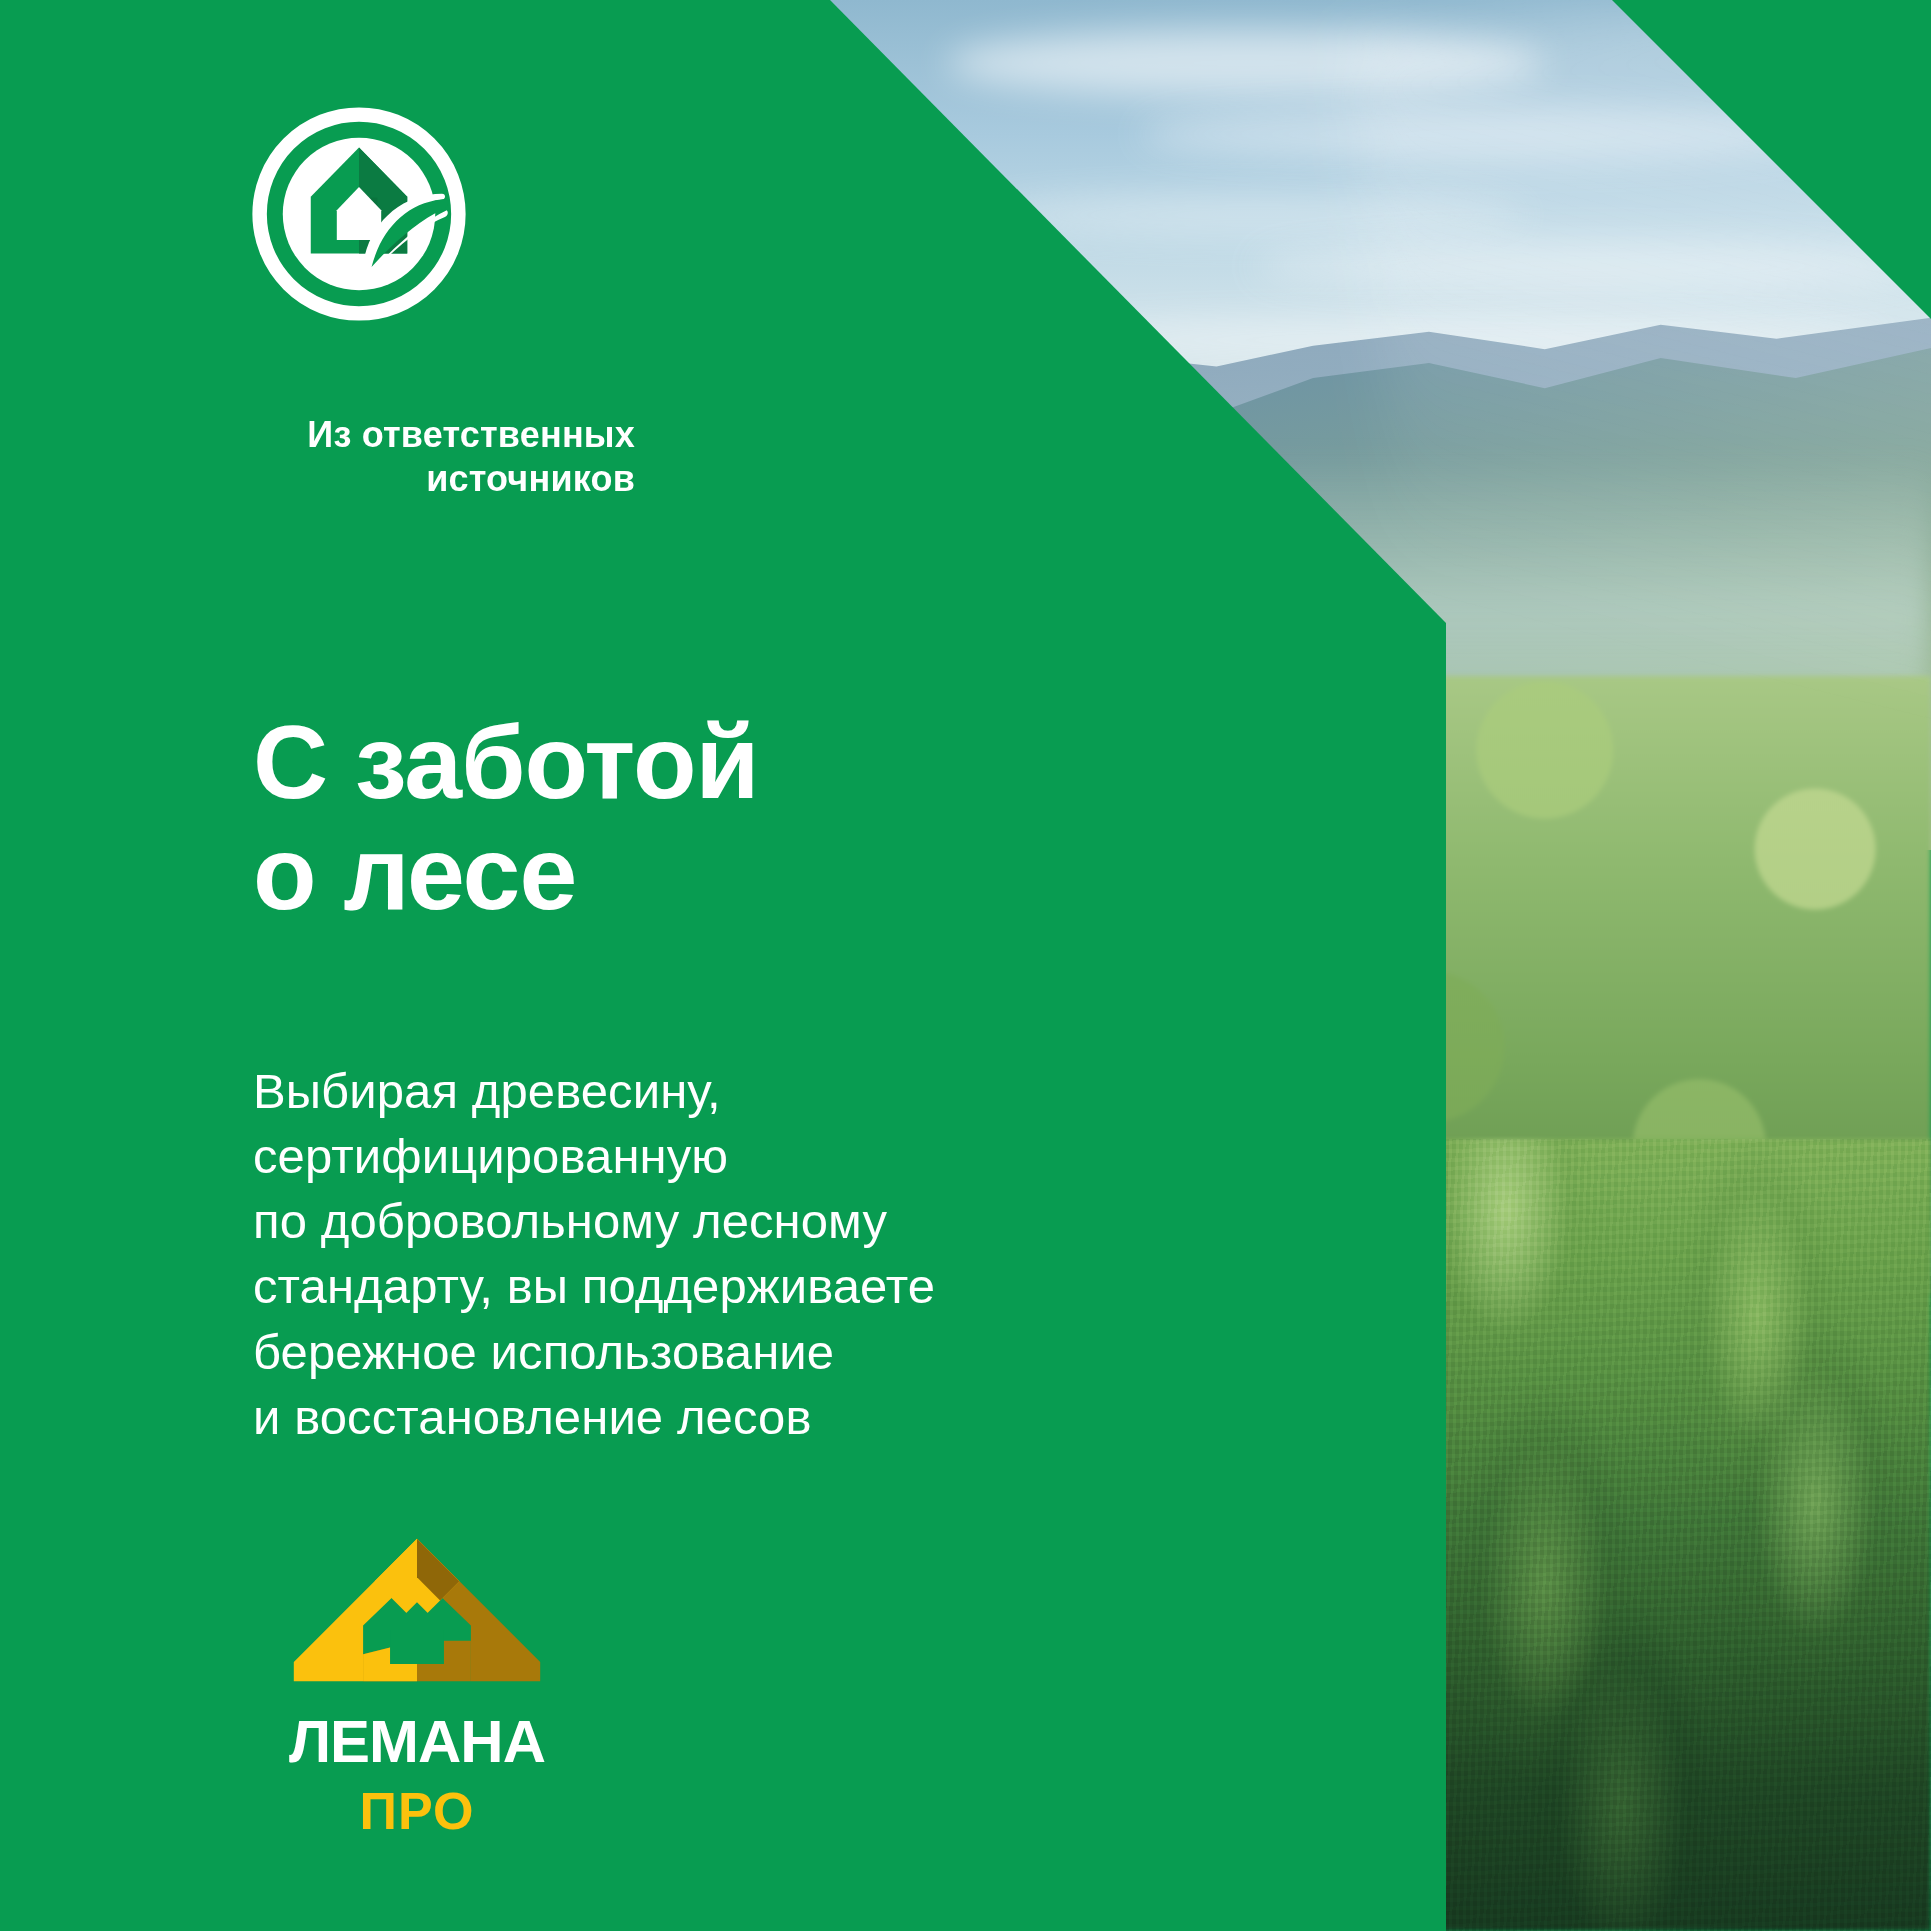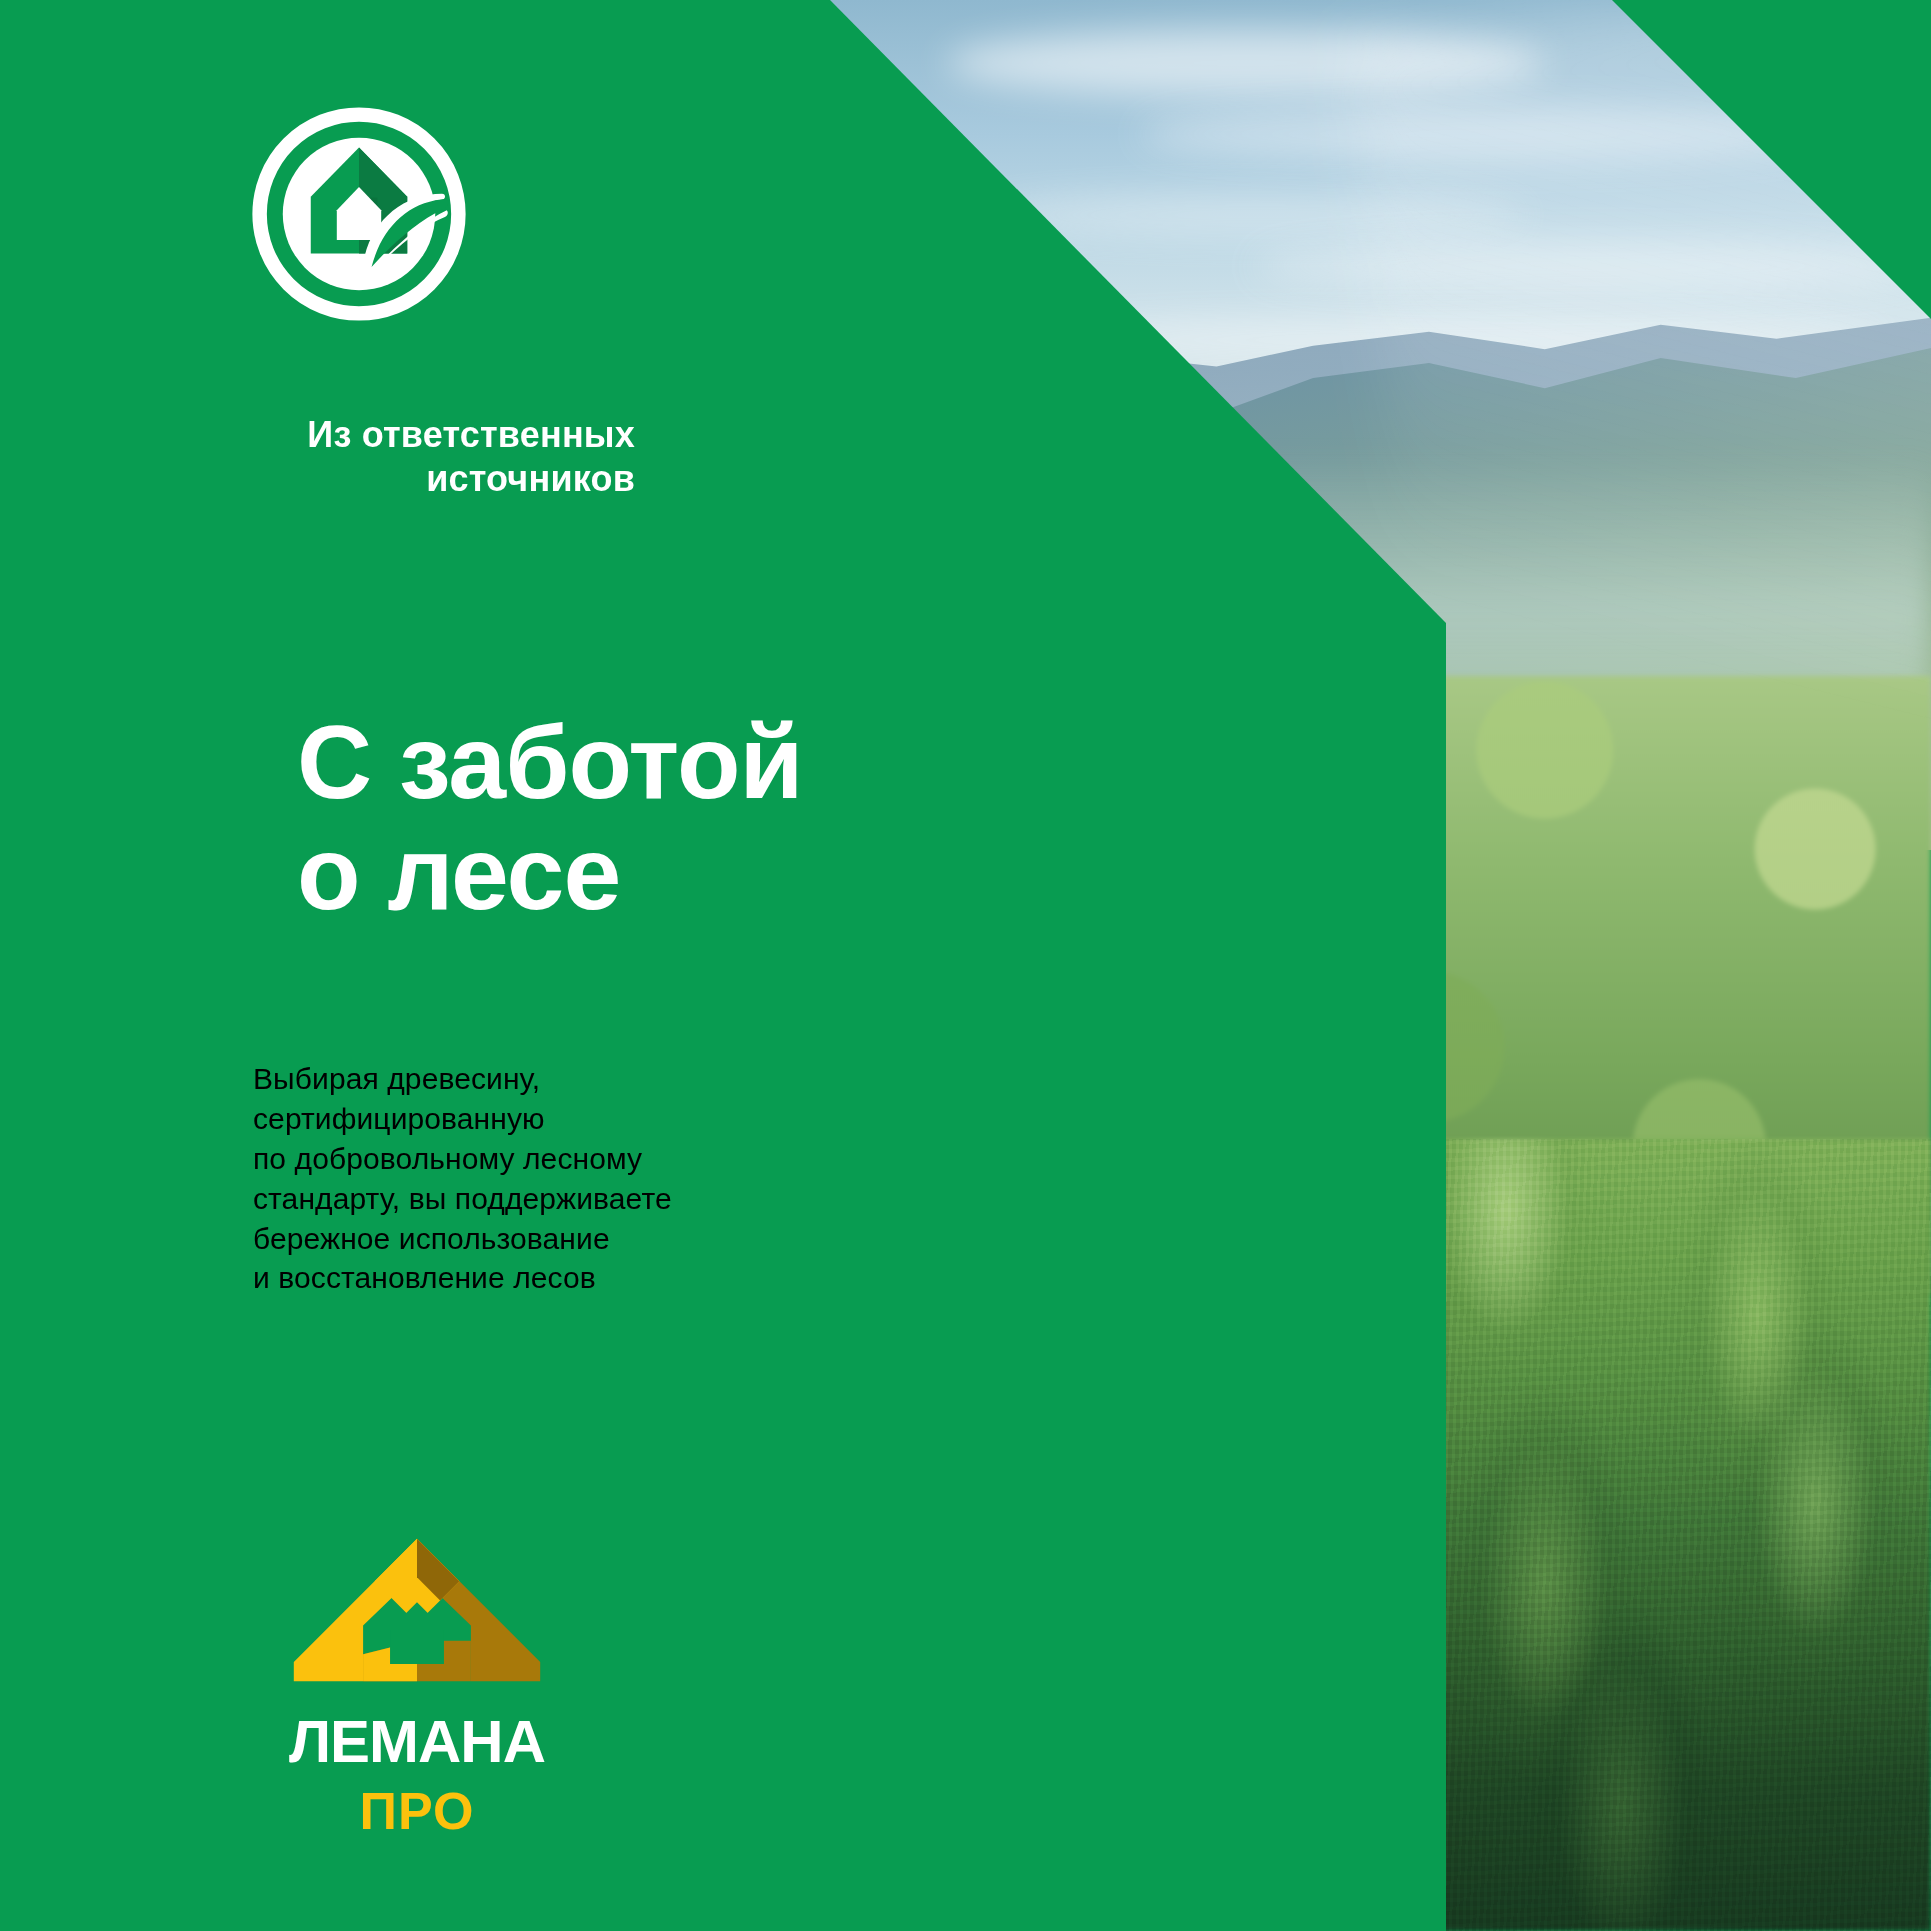--- a/index.html
+++ b/index.html
@@ -210,30 +210,29 @@
     position: absolute;
     left: 253px;
     top: 637px;
     width: 734px;
     color: #ffffff;
     font-size: 104px;
     font-weight: bold;
     line-height: 1.07;
     letter-spacing: -1px;
     white-space: pre-line;
-    margin-left: 44px;
   }
 
   .bodytext {
     position: absolute;
     left: 253px;
     top: 1031px;
     width: 792px;
-    color: #000000;
-    font-size: 30px;
+    color: #ffffff;
+    font-size: 49px;
     font-weight: normal;
     line-height: 1.33;
     letter-spacing: 0.1px;
     white-space: pre-line;
     margin-top: 28px;
   }
 
   
   .brand {
     position: absolute;

